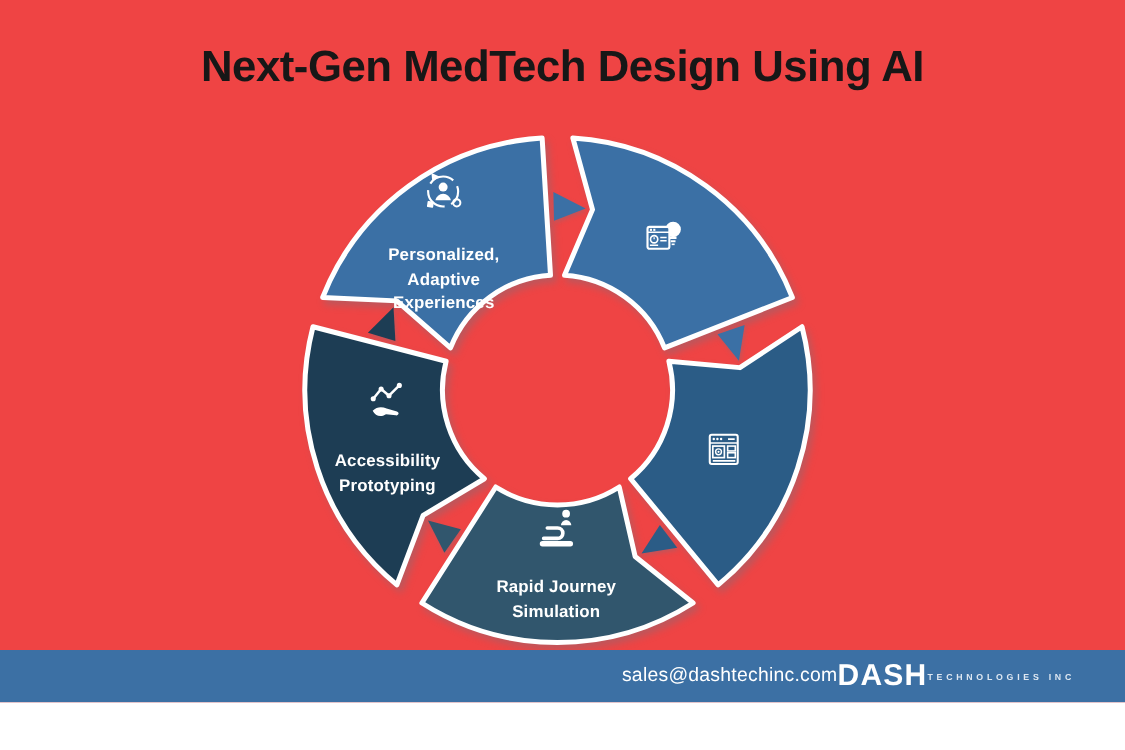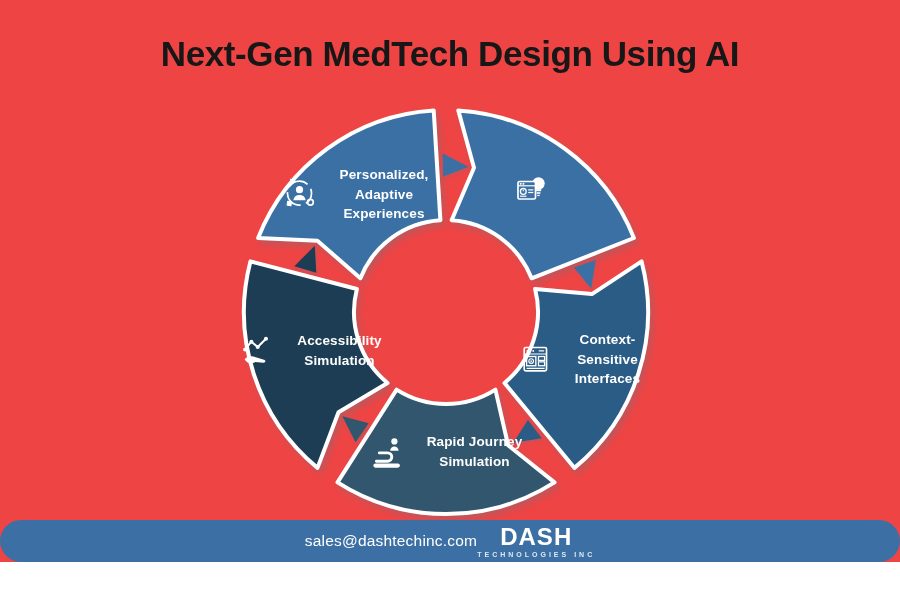--- a/index.html
+++ b/index.html
@@ -12,33 +12,33 @@
     font-size:35px;font-weight:800;letter-spacing:-0.4px;color:#171717;
   }
   #wheel-svg{position:absolute;left:0;top:0;width:900px;height:600px;pointer-events:none;}
   #wheel-svg path.seg{
     stroke:#fff;stroke-width:4;stroke-linejoin:round;
     filter:drop-shadow(3px 4px 3px rgba(110,116,128,.38));
   }
   #wheel-svg path.arrow{filter:drop-shadow(1.5px 2px 1.5px rgba(110,116,128,.35));}
   .seg-box{
     position:absolute;transform:translate(-50%,-50%);
-    display:flex;flex-direction:row;align-items:center;gap:22px;text-align:center;z-index:3;
+    display:flex;flex-direction:column;align-items:center;gap:22px;text-align:center;z-index:3;
   }
   .seg-label{
     color:#fff;font-size:13.5px;font-weight:700;line-height:1.45;
     white-space:pre-line;letter-spacing:.15px;
   }
   .footer{
     position:absolute;left:0;bottom:0;width:900px;height:42px;background:#3c70a4;
-    display:flex;align-items:center;justify-content:center;
-    padding:12px 40px;box-sizing:border-box;z-index:4;border-radius:21px;
+    display:flex;align-items:center;justify-content:flex-end;
+    padding:12px 40px;box-sizing:border-box;z-index:4;
   }
   .footer-text{color:#fff;font-size:15.5px;letter-spacing:.2px;}
-  .logo{display:flex;flex-direction:column;align-items:center;line-height:1;}
+  .logo{display:flex;flex-direction:row;align-items:center;line-height:1;}
   .logo-name{color:#fff;font-size:24px;font-weight:800;letter-spacing:1px;}
   .logo-sub{color:#dfe8f2;font-size:7px;letter-spacing:3px;margin-top:2px;font-weight:600;}
   .icon{display:block;}
 </style>
 </head>
 <body>
 
 <div class="canvas">
 
   <div class="title">Next-Gen MedTech Design Using AI</div>
@@ -82,23 +82,20 @@
       <circle cx="15.8" cy="10" r="1" fill="#fff"></circle>
       <line x1="21.5" y1="10" x2="27" y2="10" stroke="#fff" stroke-width="1.4"></line>
       <line x1="6.5" y1="13.2" x2="29.5" y2="13.2" stroke="#fff" stroke-width="1.2"></line>
       <rect x="9" y="15.8" width="9.5" height="9.5" fill="none" stroke="#fff" stroke-width="1.4"></rect>
       <circle cx="13.7" cy="20.5" r="2.4" fill="none" stroke="#fff" stroke-width="1.2"></circle>
       <circle cx="13.7" cy="20.5" r="0.9" fill="#fff"></circle>
       <rect x="21.2" y="15.8" width="6.3" height="4" fill="none" stroke="#fff" stroke-width="1.3"></rect>
       <rect x="21.2" y="21.3" width="6.3" height="4" fill="none" stroke="#fff" stroke-width="1.3"></rect>
       <line x1="9" y1="28" x2="27.5" y2="28" stroke="#fff" stroke-width="1.4"></line>
     </svg>
-    <div class="seg-label">Context-
-Sensitive
-Interfaces</div>
   </div>
 
   <div class="seg-box" style="left:445px;top:452px;">
     <svg class="icon" width="37" height="33" viewBox="0 0 38 34">
       <circle cx="27.5" cy="6.2" r="3.2" fill="#fff"></circle>
       <path d="M23.2 15.8 a4.3 4.3 0 0 1 8.6 0 z" fill="#fff"></path>
       <path d="M12 18 h8.5 a4.3 4.3 0 0 1 0 8.6 H9" fill="none" stroke="#fff" stroke-width="3" stroke-linecap="round"></path>
       <path d="M8 31 h23" fill="none" stroke="#fff" stroke-width="4.4" stroke-linecap="round"></path>
     </svg>
     <div class="seg-label">Rapid Journey
@@ -108,21 +105,21 @@
   <div class="seg-box" style="left:310px;top:351px;">
     <svg class="icon" width="37" height="33" viewBox="0 0 38 34">
       <polyline points="7,15.5 13.5,7.5 20,13 28.5,4.5" fill="none" stroke="#fff" stroke-width="2.1" stroke-linecap="round" stroke-linejoin="round"></polyline>
       <circle cx="7" cy="15.5" r="2.1" fill="#fff"></circle>
       <circle cx="13.5" cy="7.5" r="2.1" fill="#fff"></circle>
       <circle cx="20" cy="13" r="2.1" fill="#fff"></circle>
       <circle cx="28.5" cy="4.5" r="2.1" fill="#fff"></circle>
       <path d="M6.5 25.5 c3.5 -3.6 7.5 -3.5 11.5 -2 l8.5 2.6 c2.2 .7 1.7 3.4 -1 3.1 l-8 -.9 c-4.5 2.8 -8.6 1.6 -11 -2.8 z" fill="#fff"></path>
     </svg>
     <div class="seg-label">Accessibility
-Simulation</div>
+Prototyping</div>
   </div>
 
   <div class="seg-box" style="left:355px;top:194px;">
     <svg class="icon" width="36" height="36" viewBox="0 0 36 36">
       <circle cx="18" cy="17.5" r="12" fill="none" stroke="#fff" stroke-width="1.7" stroke-dasharray="21 5.5" stroke-dashoffset="9"></circle>
       <polygon points="8.6,2.8 15,5.6 9.4,9.8" fill="#fff"></polygon>
       <rect x="5.3" y="25.3" width="5" height="5" rx="0.6" fill="#fff" transform="rotate(8 7.8 27.8)"></rect>
       <circle cx="28.9" cy="26.6" r="2.9" fill="none" stroke="#fff" stroke-width="1.6"></circle>
       <circle cx="18" cy="14" r="3.6" fill="#fff"></circle>
       <path d="M11.8 24.6 a6.3 6.3 0 0 1 12.4 0 z" fill="#fff"></path>

